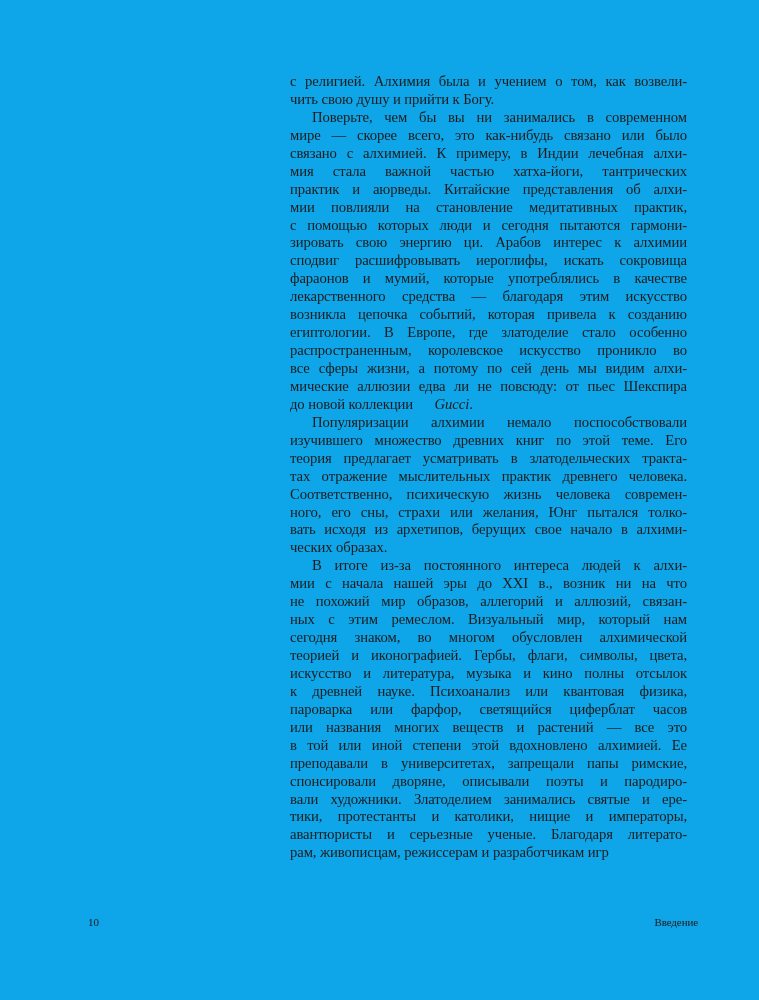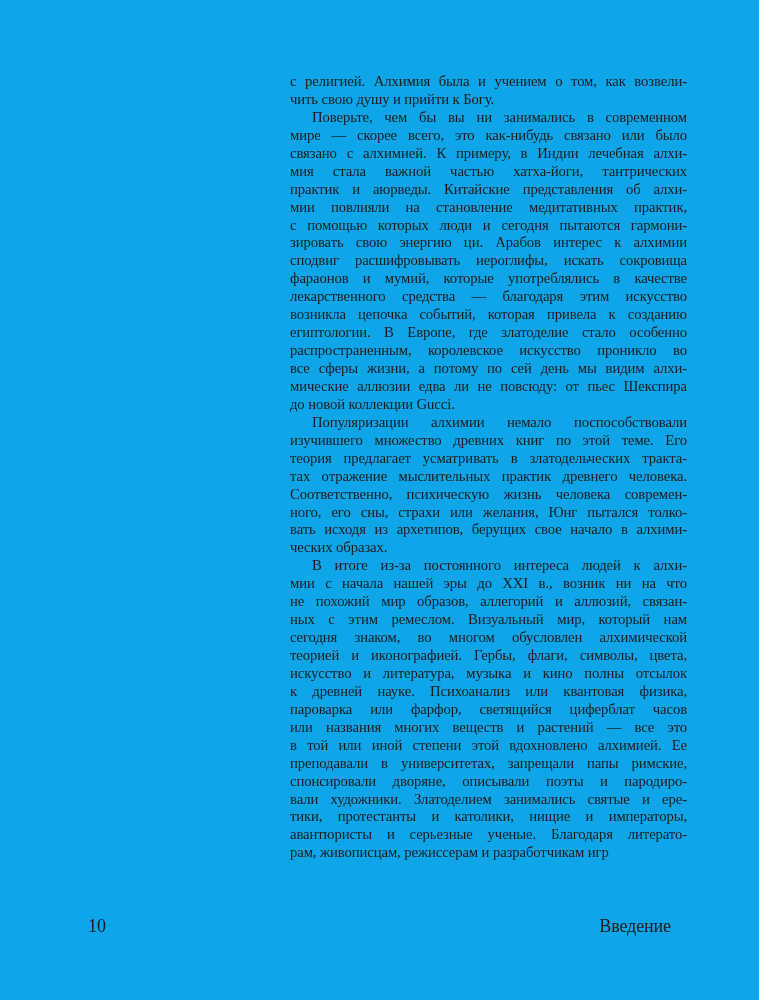--- a/index.html
+++ b/index.html
@@ -29,25 +29,25 @@
     text-justify:inter-word;
   }
   .line.last{
     text-align:right;
     -moz-text-align-last:left;
     text-align-last:left;
   }
   .line.indent{
     text-indent:22px;
   }
-  .em{}
+  .em{font-style:italic;margin-left:18px;}
   .footer{
-    position:absolute;left:88px;right:88px;top:916px;
+    position:absolute;left:88px;right:61px;top:916px;
     display:flex;justify-content:space-between;align-items:baseline;
-    font-size:18px;letter-spacing:-0.1px;color:#1c1c1c;
+    font-size:11px;letter-spacing:-0.1px;color:#1c1c1c;
   }
 </style>
 </head>
 <body>
 
 <div class="page">
   <main class="text-block" id="text-block">
       <div class="paragraph">
         <div class="line">с религией. Алхимия была и учением о том, как возвели-</div>
         <div class="line last">чить свою душу и прийти к Богу.</div>

